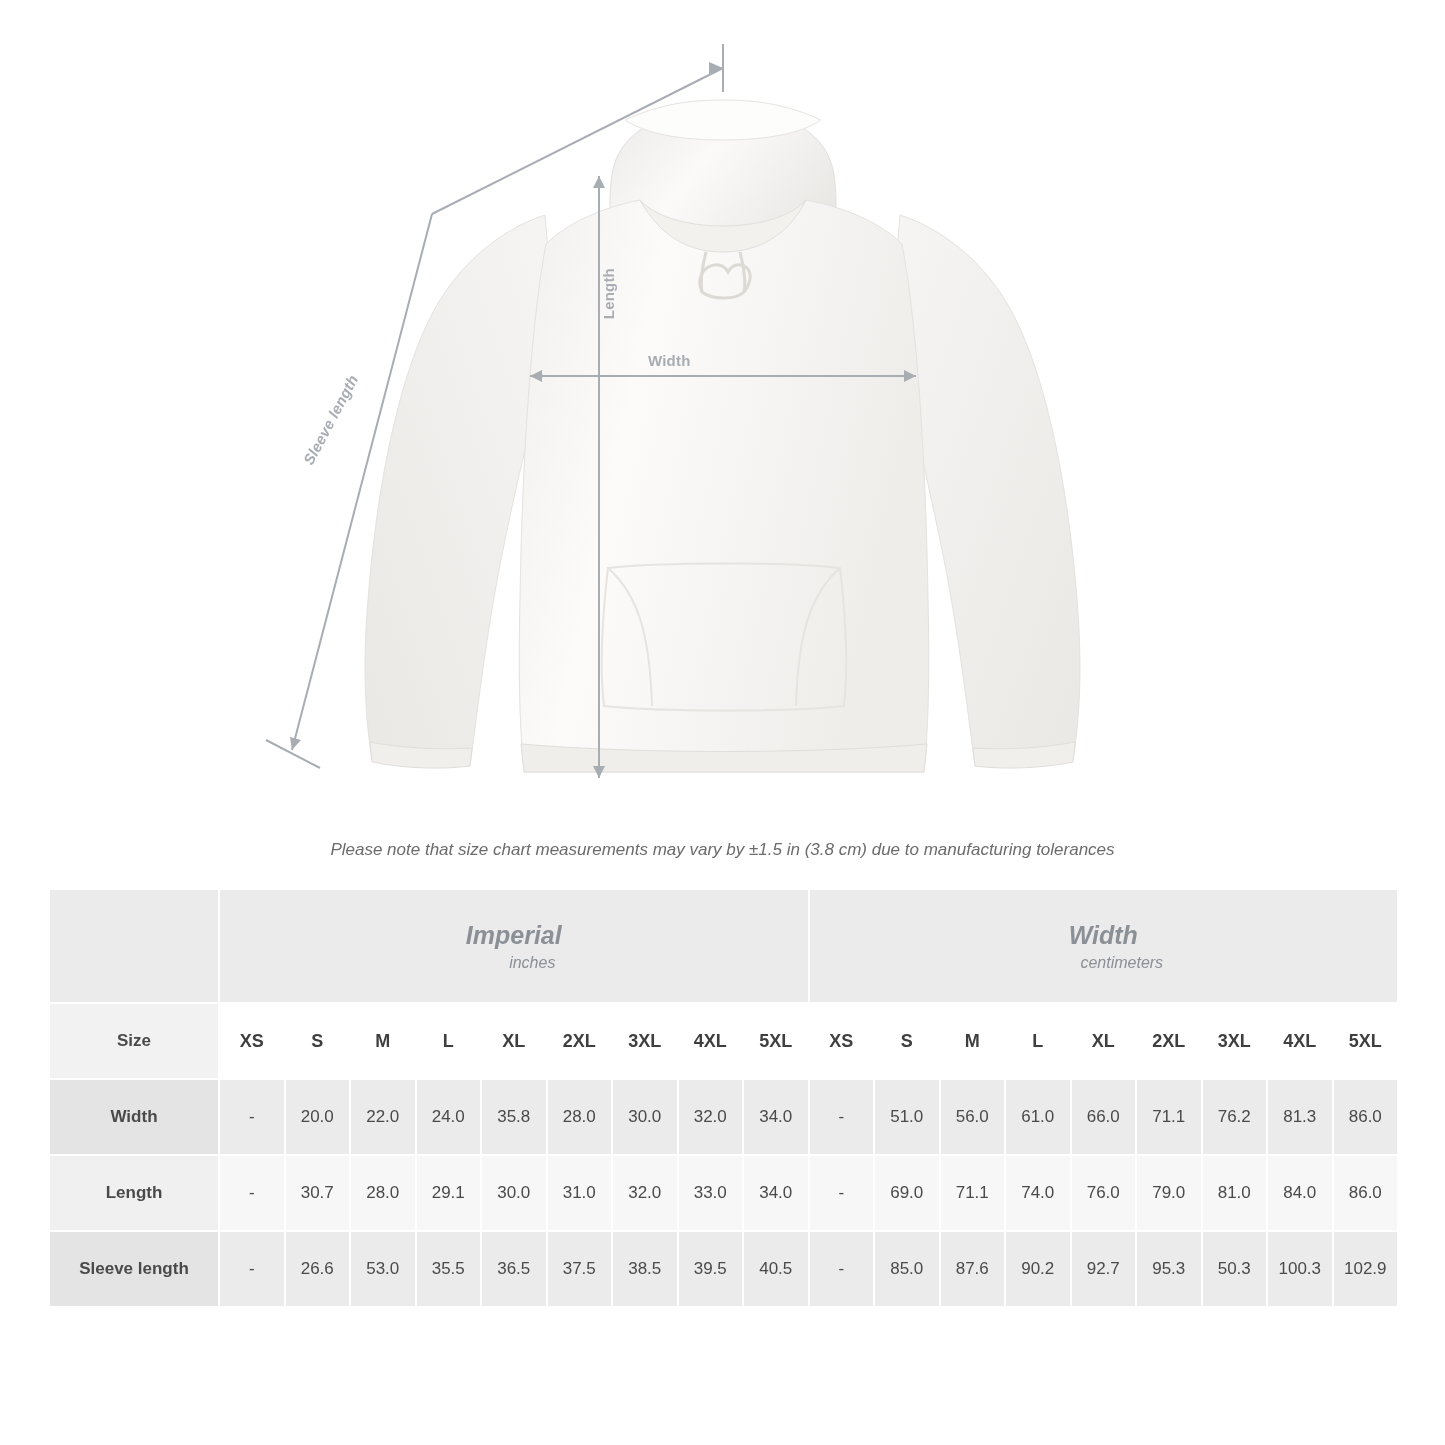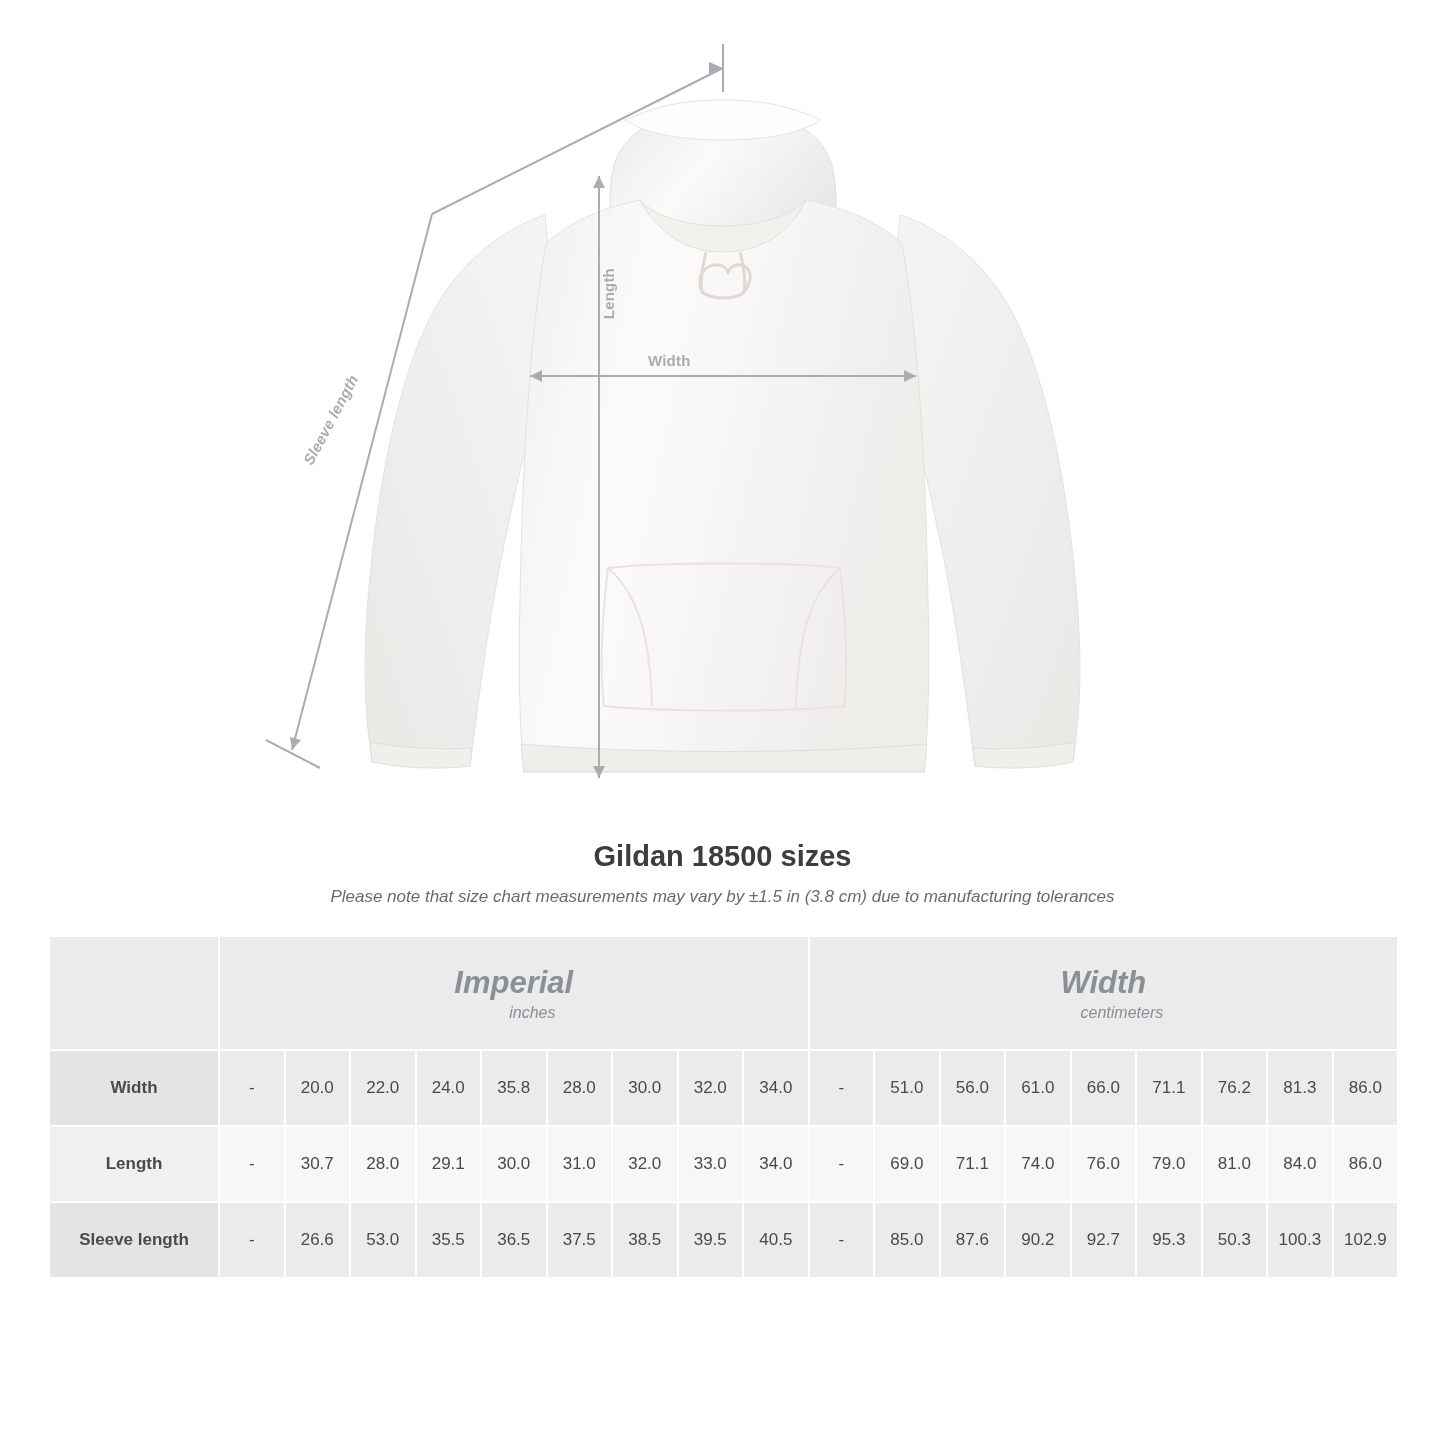--- a/index.html
+++ b/index.html
@@ -88,21 +88,21 @@
     color: #4a4a4a;
     padding: 0;
   }
 
   .unit-head {
     background: #ebebeb;
     height: 112px;
     vertical-align: middle;
   }
   .unit-head .unit-name {
-    font-size: 31px;
+    font-size: 25px;
     font-style: italic;
     font-weight: bold;
     color: #8b9097;
     line-height: 1.25;
   }
   .unit-head .unit-sub {
     font-size: 16px;
     font-style: italic;
     color: #8b9097;
     padding-top: 2px;
@@ -205,21 +205,20 @@
     <line x1="723" y1="44" x2="723" y2="92" stroke="#a8adb3" stroke-width="2"></line>
     <line x1="266" y1="740" x2="320" y2="768" stroke="#a8adb3" stroke-width="2"></line>
   </svg>
 
   <div class="dim-label width-label">Width</div>
   <div class="dim-label length-label">Length</div>
   <div class="dim-label sleeve-label">Sleeve length</div>
 </div>
 
 <div class="title-block">
-  <h1 class="chart-title">Gildan 18500 sizes</h1>
   <p class="chart-note">Please note that size chart measurements may vary by ±1.5 in (3.8 cm) due to manufacturing tolerances</p>
 </div>
 
 <div class="table-wrap">
   <table class="size-table">
     <colgroup>
       <col class="lbl">
       <col class="val">
         <col class="val">
         <col class="val">
@@ -245,20 +244,41 @@
         <td class="unit-head" colspan="9">
           <div class="unit-name">Imperial</div>
           <div class="unit-sub">inches</div>
         </td>
         <td class="unit-head" colspan="9">
           <div class="unit-name">Width</div>
           <div class="unit-sub">centimeters</div>
         </td>
       </tr>
 
+      <tr class="head-row">
+        <td class="label-cell">Size</td>
+        <td class="size-cell">XS</td>
+        <td class="size-cell">S</td>
+        <td class="size-cell">M</td>
+        <td class="size-cell">L</td>
+        <td class="size-cell">XL</td>
+        <td class="size-cell">2XL</td>
+        <td class="size-cell">3XL</td>
+        <td class="size-cell">4XL</td>
+        <td class="size-cell">5XL</td>
+        <td class="size-cell">XS</td>
+        <td class="size-cell">S</td>
+        <td class="size-cell">M</td>
+        <td class="size-cell">L</td>
+        <td class="size-cell">XL</td>
+        <td class="size-cell">2XL</td>
+        <td class="size-cell">3XL</td>
+        <td class="size-cell">4XL</td>
+        <td class="size-cell">5XL</td>
+      </tr>
 
       <tr class="data-row row-alt">
         <td class="label-cell">Width</td>
         <td>-</td>
         <td>20.0</td>
         <td>22.0</td>
         <td>24.0</td>
         <td>35.8</td>
         <td>28.0</td>
         <td>30.0</td>

